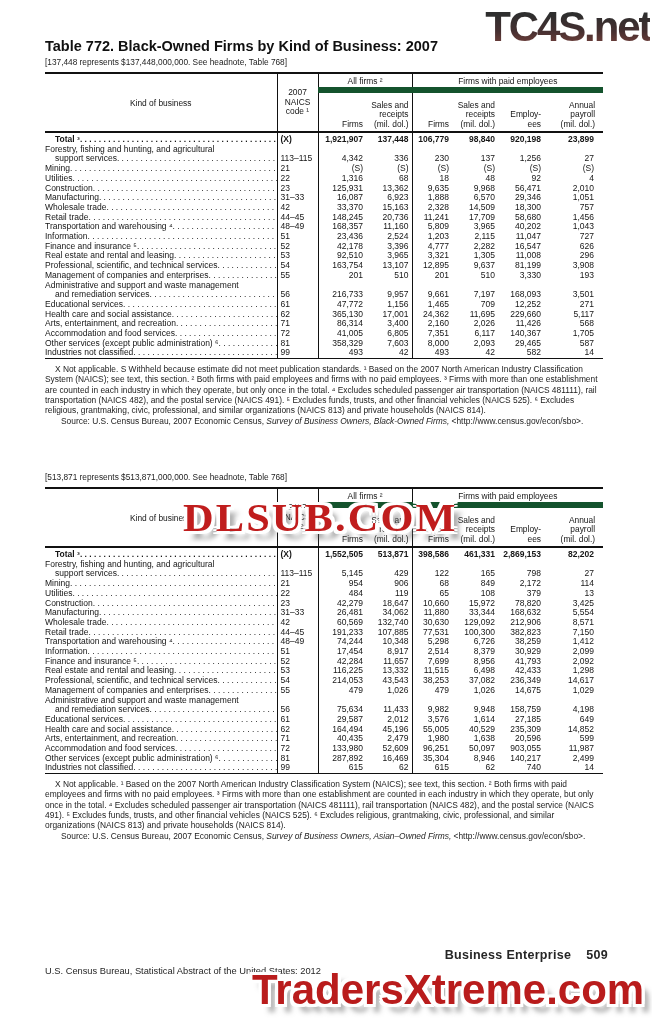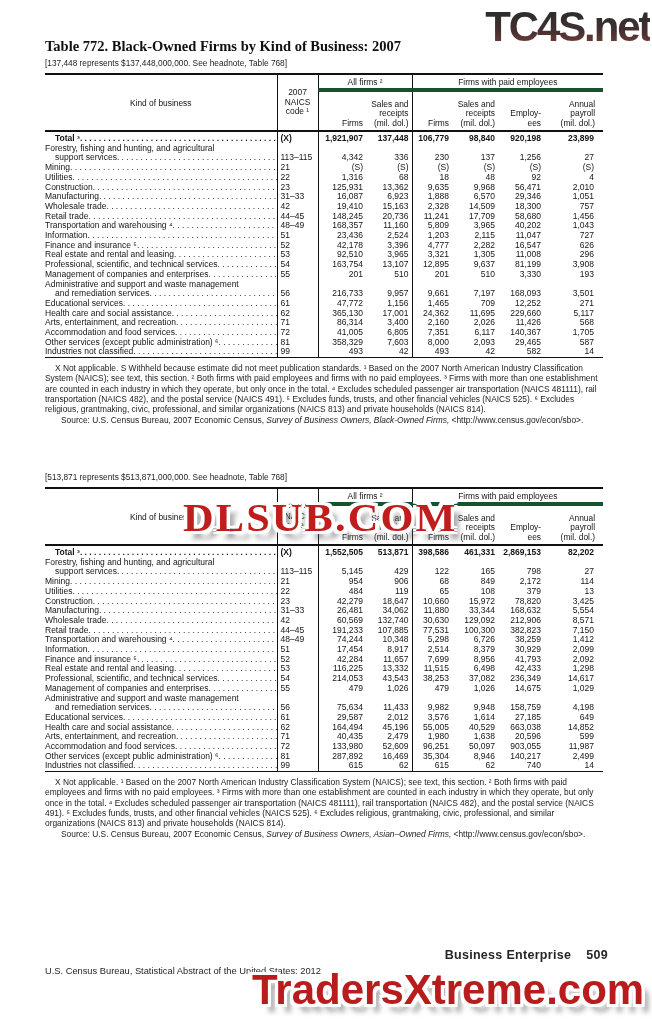--- a/index.html
+++ b/index.html
@@ -5,31 +5,31 @@
   html,body{margin:0;padding:0;}
   body{
     width:652px;height:1024px;position:relative;overflow:hidden;
     background:#ffffff;color:#141414;
     font-family:"Liberation Sans","DejaVu Sans",sans-serif;
   }
   .sect{position:absolute;left:45px;width:558px;}
   #sect-0{top:38px;}
   #sect-1{top:472px;}
   .tbl-title{
-    font-family:Liberation Serif, serif;
+    font-family:Liberation Sans, sans-serif;
     font-size:14.5px;font-weight:bold;margin:0 0 3px 0;color:#101010;
   }
   .headnote{font-size:8.3px;margin:0 0 5px 0;color:#1c1c1c;}
   table.census{
     border-collapse:collapse;table-layout:fixed;width:558px;
     border-top:2px solid #111;border-bottom:1px solid #111;
   }
   thead{border-bottom:2px solid #111;}
   th{font-weight:normal;padding:0;color:#151515;}
-  th.group{border-bottom:4px solid #14532d;text-align:center;vertical-align:middle;height:13px;font-size:8.4px;}
+  th.group{border-bottom:6px solid #14532d;text-align:center;vertical-align:middle;height:13px;font-size:8.4px;}
   th.h-col{vertical-align:bottom;text-align:right;height:36px;font-size:8.4px;line-height:9.4px;padding:0 3px 2px 0;}
   th.h-col.pay{padding-right:8px;}
   th.h-kind{text-align:center;vertical-align:middle;font-size:8.4px;}
   th.h-naics{text-align:center;vertical-align:middle;font-size:8.4px;line-height:9.4px;}
   .b-l{border-left:1px solid #111;}
   .b-r{border-right:1px solid #111;margin-left:40px;}
   tbody td{font-size:8.5px;line-height:9.7px;vertical-align:bottom;padding:0;color:#151515;}
   tbody tr:first-child td{padding-top:2px;}
   td.num{text-align:right;padding-right:3px;white-space:nowrap;}
   td.num.pay{padding-right:9px;}
@@ -224,21 +224,21 @@
             <td class="num pay">1,051</td>
           </tr>
           <tr>
             <td class="lbl">
               <div class="lbl-last">
                 <span class="lbl-text">Wholesale trade</span>
                 <span class="leader"></span>
               </div>
             </td>
             <td class="naics b-l b-r">42</td>
-            <td class="num">19,410</td>
+            <td class="num">33,370</td>
             <td class="num">15,163</td>
             <td class="num b-l">2,328</td>
             <td class="num">14,509</td>
             <td class="num">18,300</td>
             <td class="num pay">757</td>
           </tr>
           <tr>
             <td class="lbl">
               <div class="lbl-last">
                 <span class="lbl-text">Retail trade</span>
@@ -755,21 +755,21 @@
               <div class="lbl-last">
                 <span class="lbl-text">Health care and social assistance</span>
                 <span class="leader"></span>
               </div>
             </td>
             <td class="naics b-l b-r">62</td>
             <td class="num">164,494</td>
             <td class="num">45,196</td>
             <td class="num b-l">55,005</td>
             <td class="num">40,529</td>
-            <td class="num">663,038</td>
+            <td class="num">235,309</td>
             <td class="num pay">14,852</td>
           </tr>
           <tr>
             <td class="lbl">
               <div class="lbl-last">
                 <span class="lbl-text">Arts, entertainment, and recreation</span>
                 <span class="leader"></span>
               </div>
             </td>
             <td class="naics b-l b-r">71</td>

